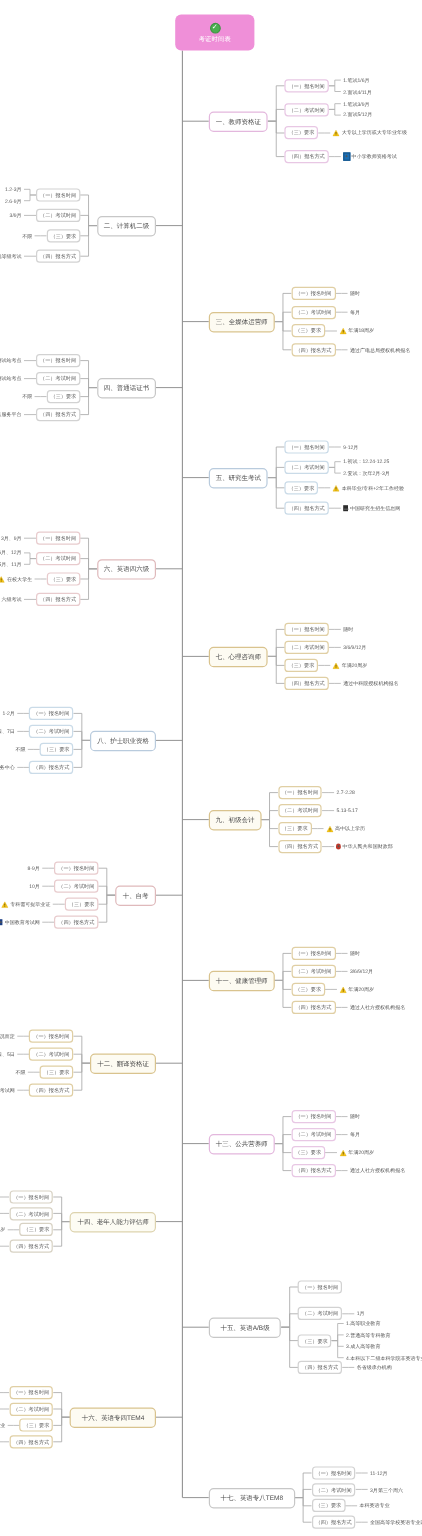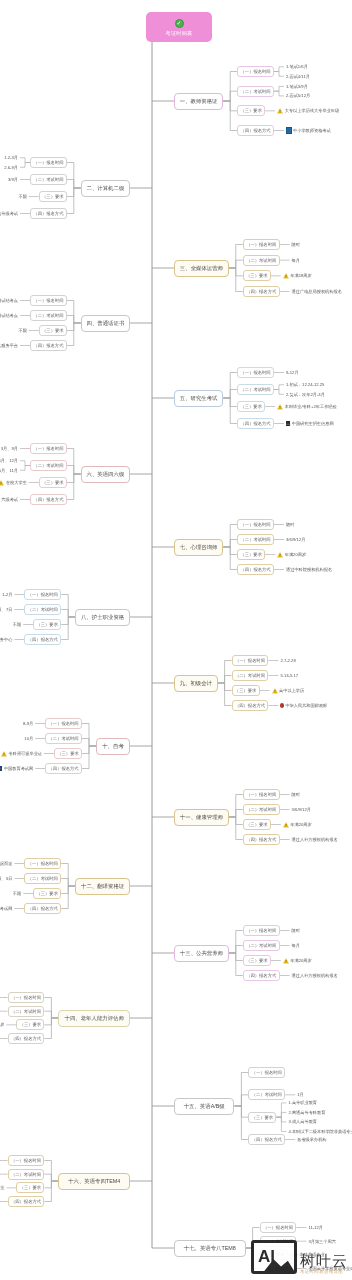--- a/index.html
+++ b/index.html
@@ -774,22 +774,13 @@
         <span>本科英语专业</span>
       </div>
       <div class="node sub grey" style="left: 259.6px; top: 1263px; width: 36.8px;">
         <span>（四）报名方式</span>
       </div>
       <div class="leaf r" style="top: 1264px; left: 308.4px;">
         <span>全国高等学校英语专业四、八级考试</span>
       </div>
     </div>
 
-  <div class="watermark">
-    <div class="wm-ai">
-      <span>AI</span>
-    </div>
-    <div class="wm-text">
-      <span class="wm-cn">树叶云</span>
-      <span class="wm-tag">考证时间表思维导图</span>
-    </div>
-  </div>
 </div>
 
 </body></html>

